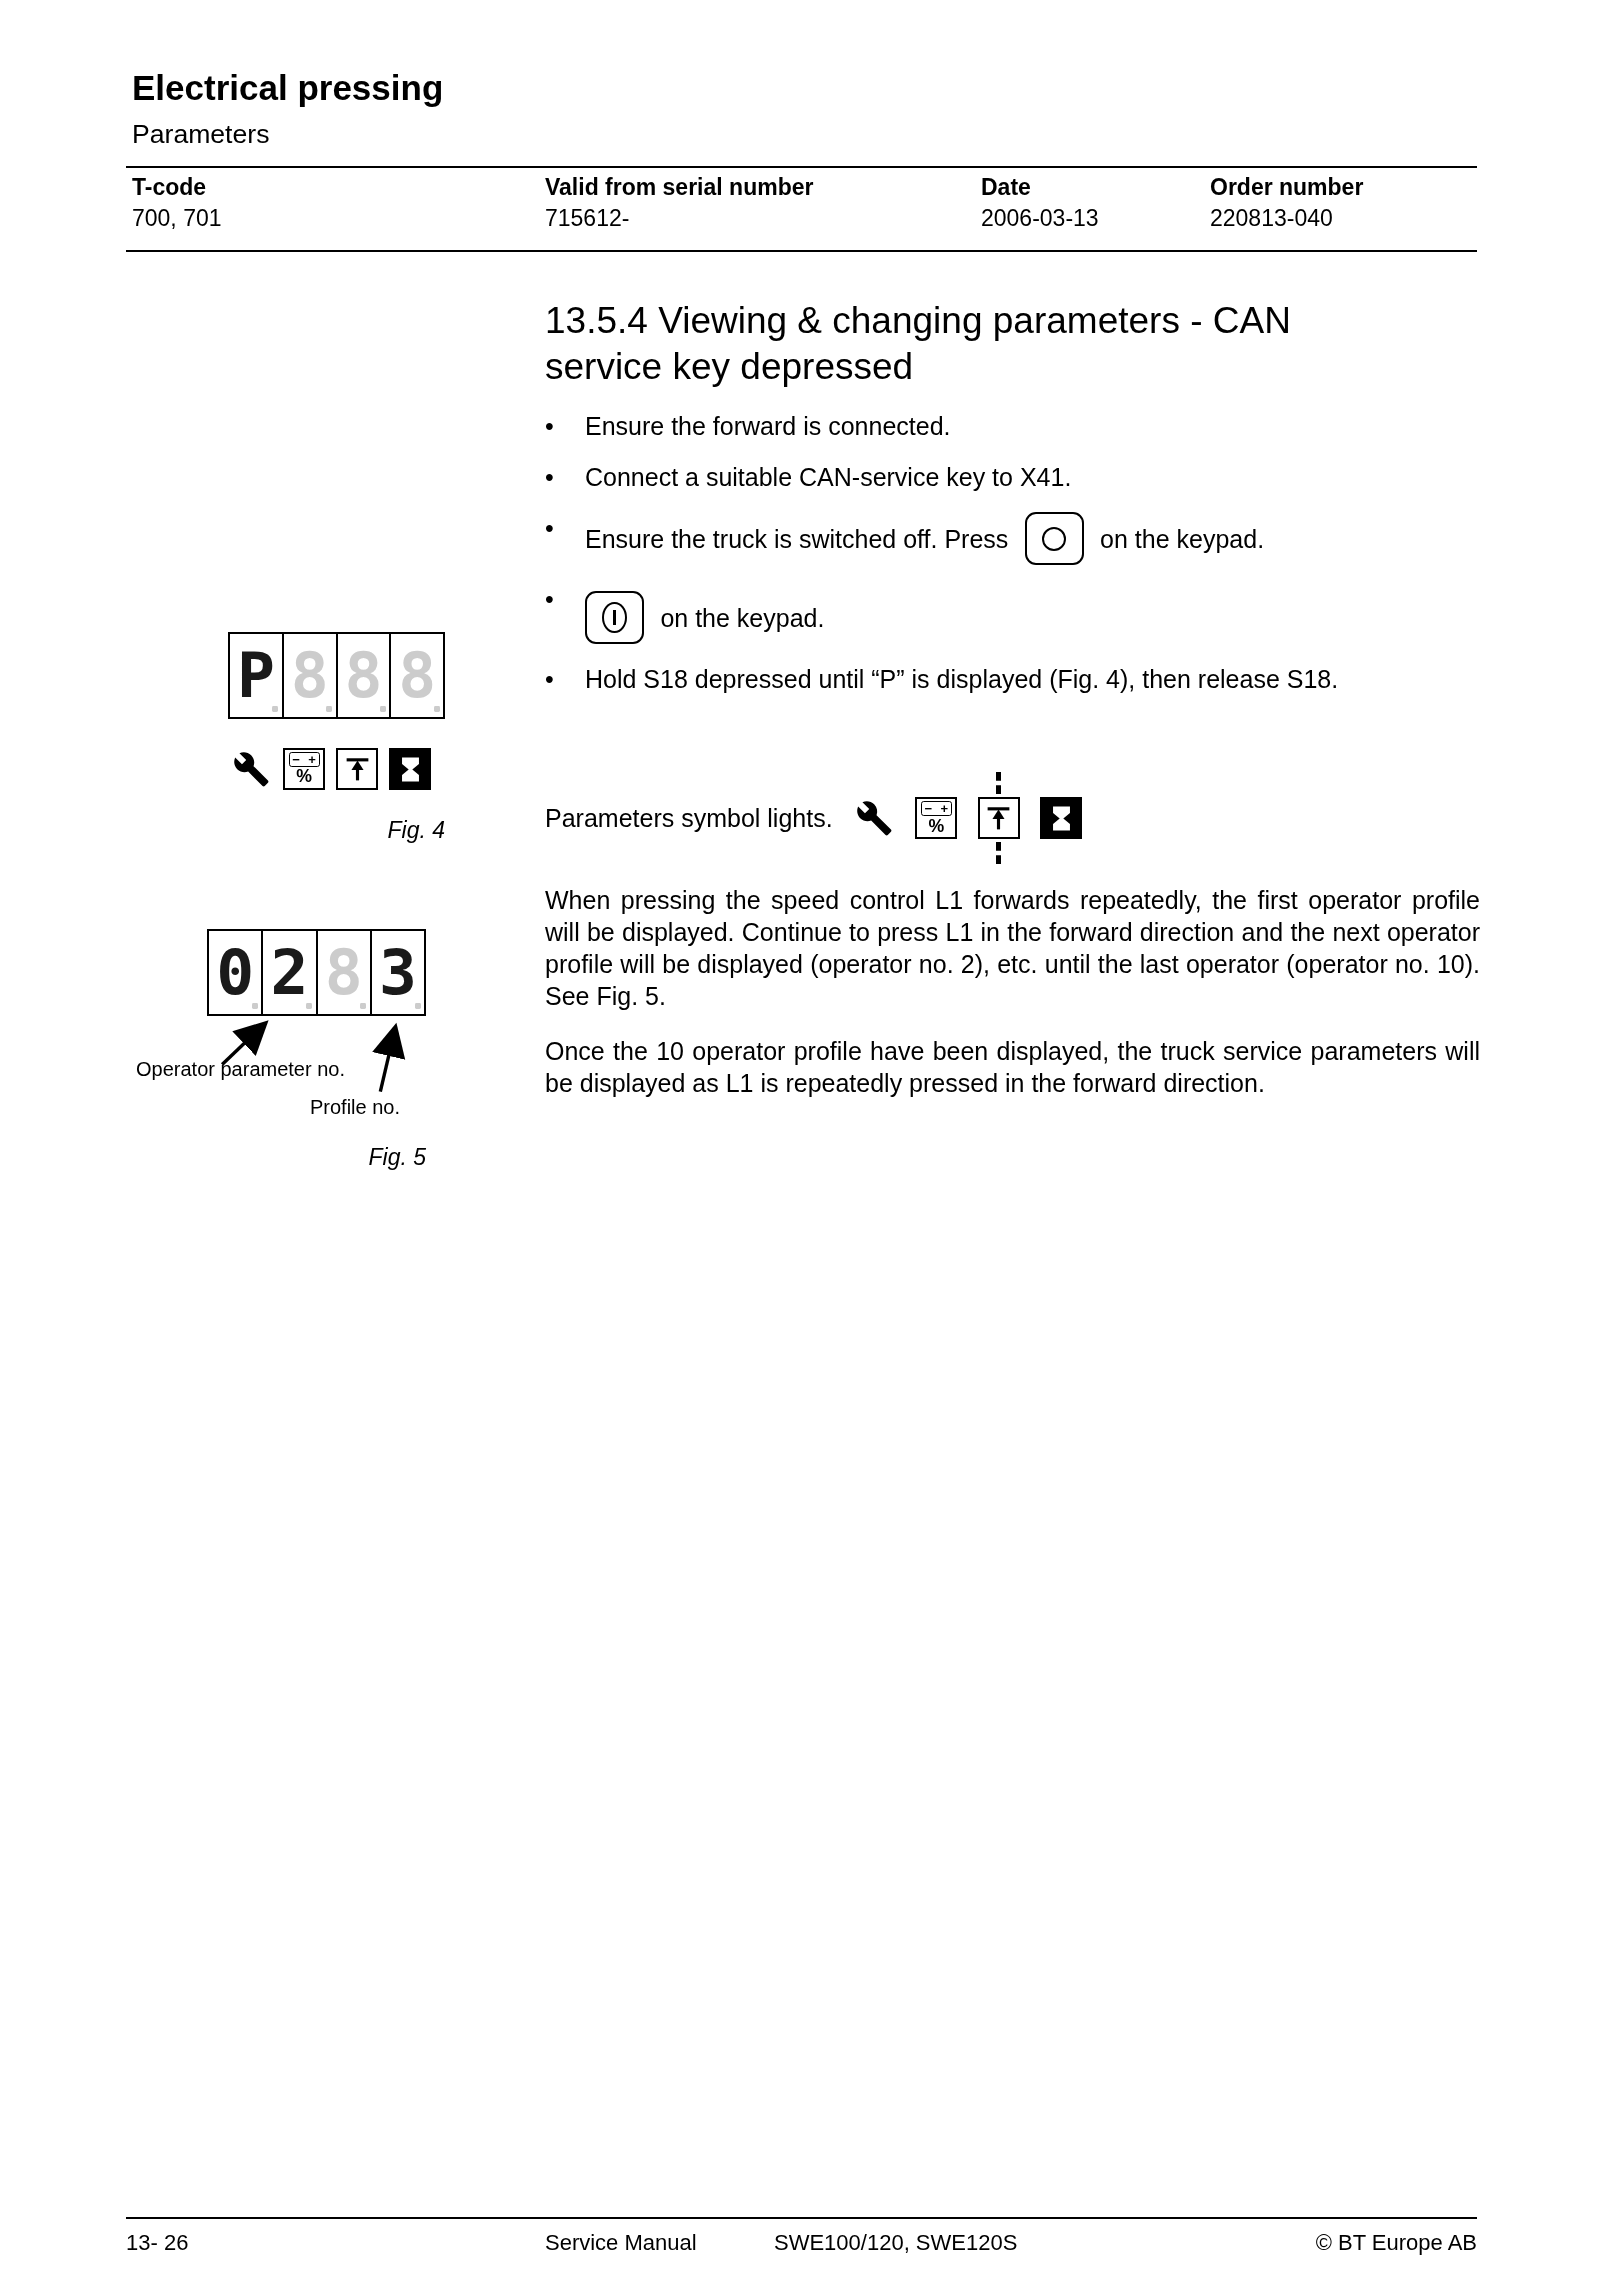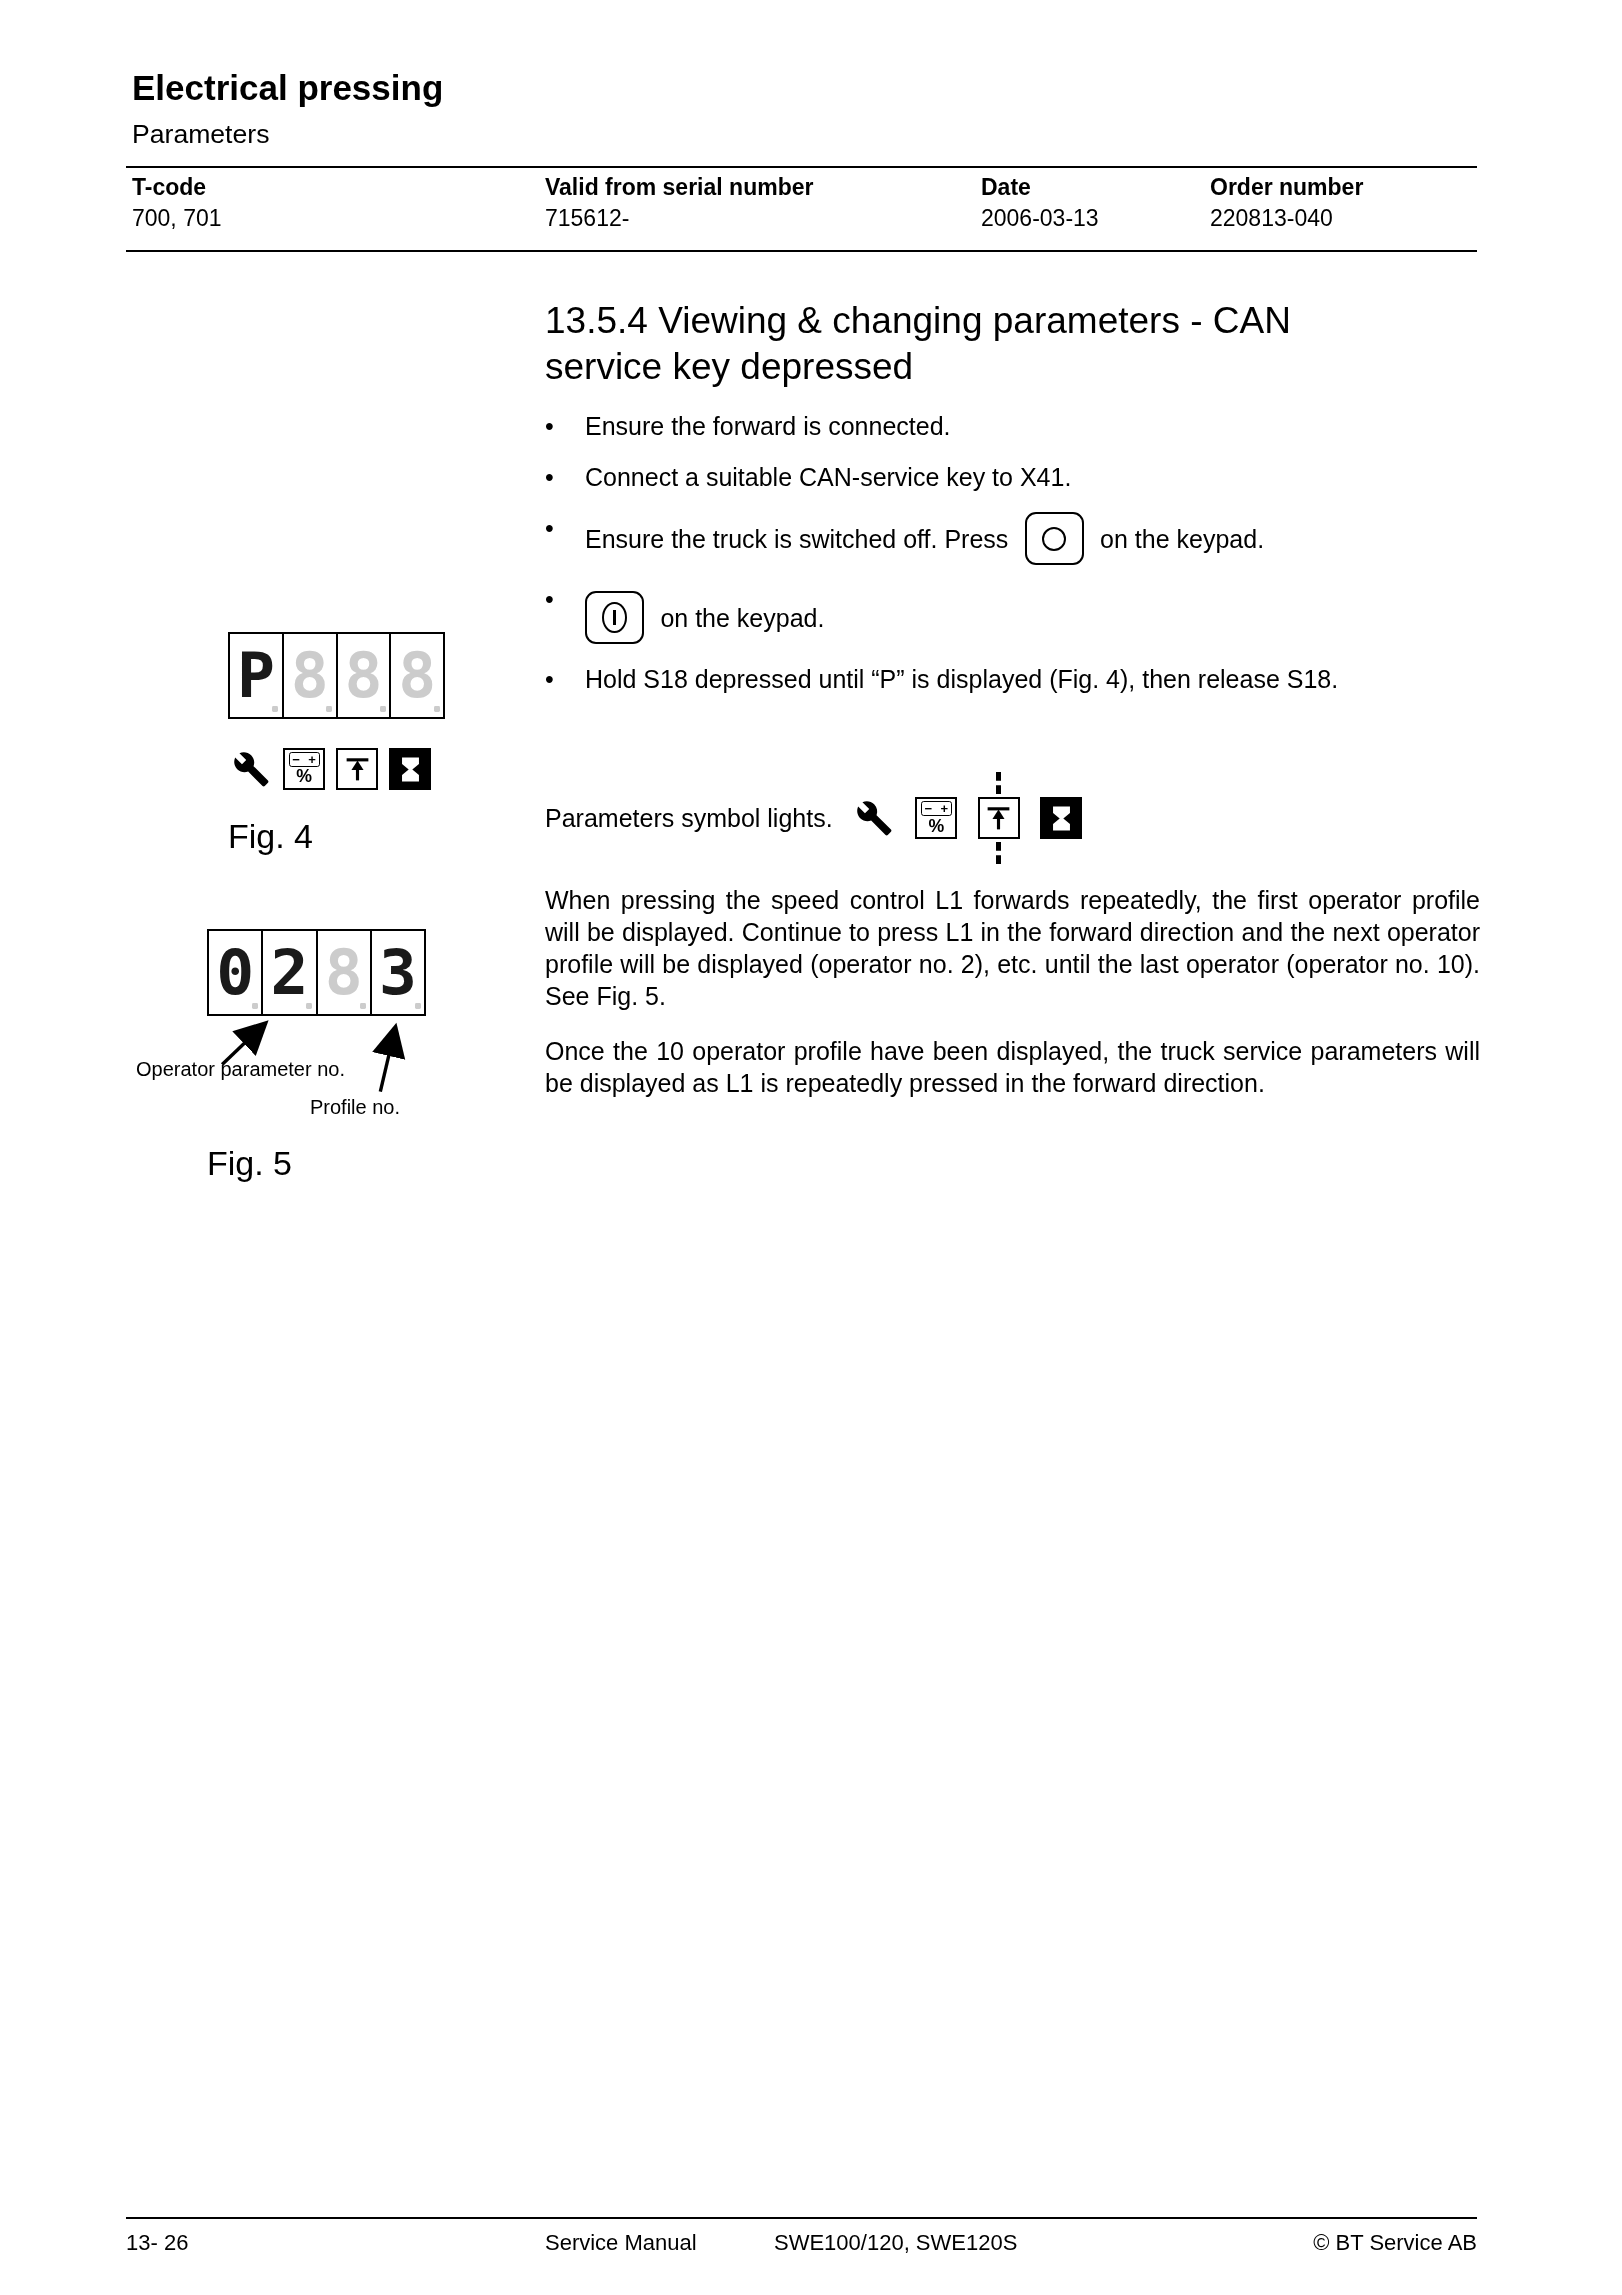--- a/index.html
+++ b/index.html
@@ -76,21 +76,21 @@
               display:flex; align-items:center; justify-content:center;
               font-family:"DejaVu Sans Mono", monospace; font-size:63px; font-weight:bold; color:#1a1a1a; }
   .seg-cell:last-child { border-right:none; }
   .seg-cell.unlit { color:#ccc; }
   .seg-cell .dp { position:absolute; right:3.4px; bottom:4.8px; width:6.1px; height:6.1px;
                   background:#ccc; border-radius:1.4px; }
 
   .icon-row { position:absolute; display:flex; align-items:center; gap:11px; }
   #fig4-icons { left:230px; top:748px; }
 
-  .fig-caption { position:absolute; font-size:34px; text-align:left; }
+  .fig-caption { position:absolute; font-size:23px; font-style:italic; text-align:right; }
   #fig4-caption { left:228px; top:817px; width:217px; }
   #fig5-caption { left:207px; top:1144px; width:219px; }
 
   .fig-label { position:absolute; font-size:20px; white-space:nowrap; }
   #label-operator { left:136px; top:1058px; }
   #label-profile  { left:310px; top:1096px; }
 
   
   .footer-item { position:absolute; top:2230px; font-size:22px; }
   #footer-page    { left:126px; }
@@ -285,16 +285,16 @@
   </svg>
 
   <div class="fig-label" id="label-operator">Operator parameter no.</div>
   <div class="fig-label" id="label-profile">Profile no.</div>
   <div class="fig-caption" id="fig5-caption">Fig. 5</div>
 
   <div class="rule" id="rule-footer"></div>
   <div class="footer-item" id="footer-page">13- 26</div>
   <div class="footer-item" id="footer-doc">Service Manual</div>
   <div class="footer-item" id="footer-models">SWE100/120, SWE120S</div>
-  <div class="footer-item" id="footer-copy">© BT Service AB</div>
+  <div class="footer-item" id="footer-copy">© BT Europe AB</div>
 
 </div>
 
 
 </body></html>

